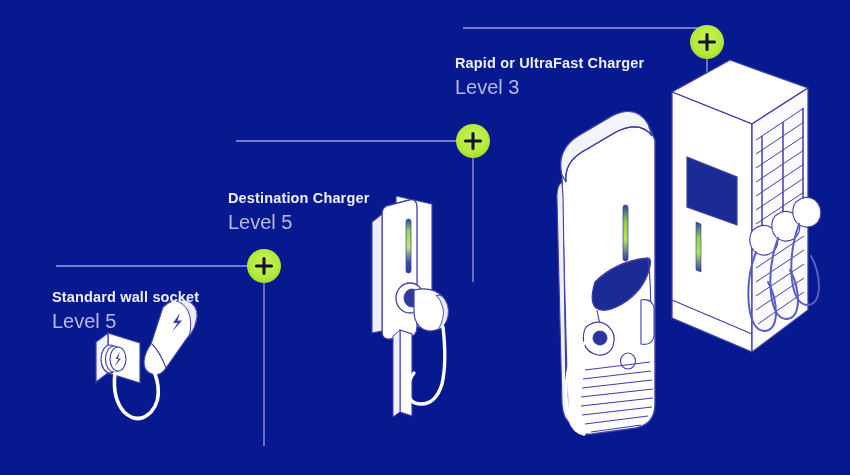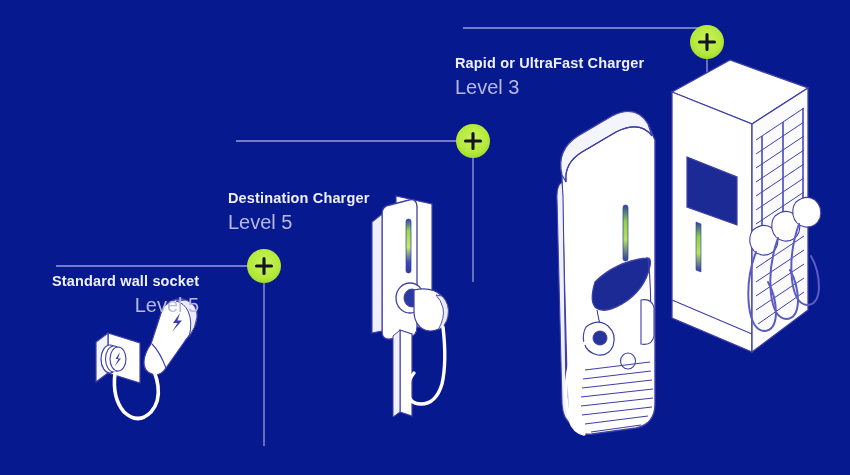--- a/index.html
+++ b/index.html
@@ -33,21 +33,21 @@
     line-height: 1.28;
   }
   .callout-sub {
     font-size: 20px;
     font-weight: normal;
     color: #b7b9e4;
     white-space: nowrap;
     line-height: 1.3;
     margin-top: 1px;
   }
-  #c1 { left: 52px; top: 272px; text-align: right; }
+  #c1 { left: 52px; top: 288px; }
   #c2 { left: 228px; top: 153px; margin-top: 36px; }
   #c3 { left: 455px; top: 54px; }
 </style>
 </head>
 <body>
 
 <div id="stage">
 
   <svg id="art" viewBox="0 0 850 475" xmlns="http://www.w3.org/2000/svg">
     <defs>

